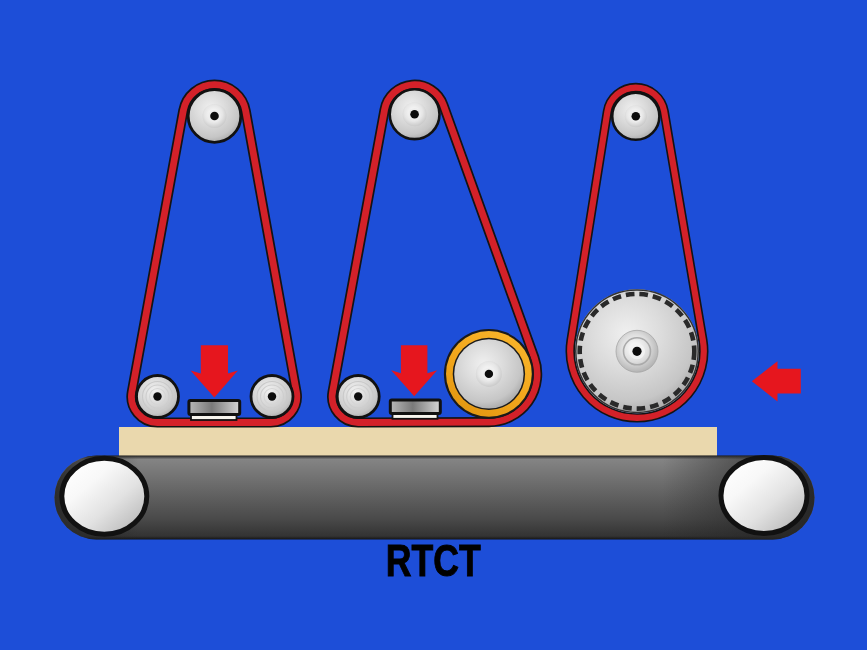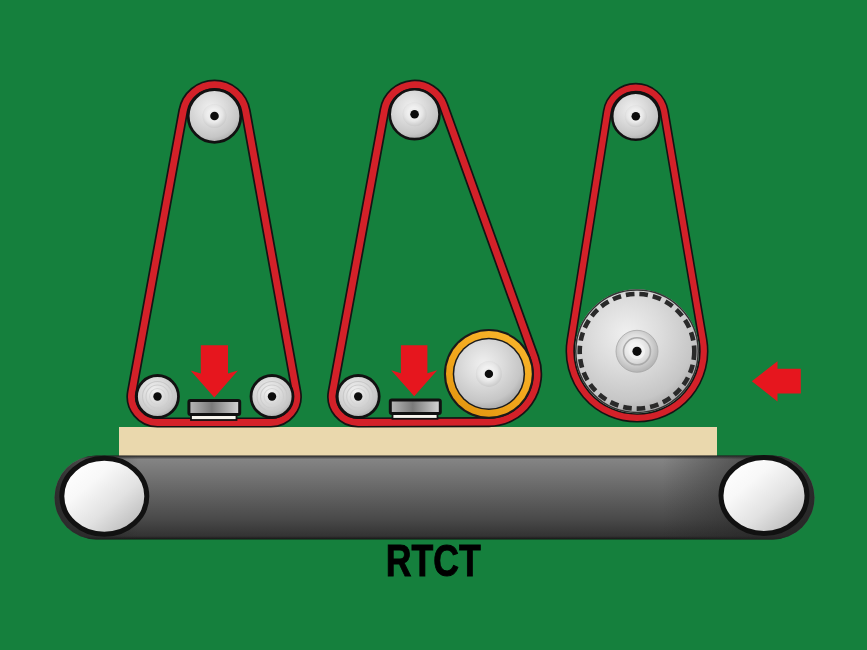--- a/index.html
+++ b/index.html
@@ -1,16 +1,16 @@
 <!DOCTYPE html>
 <html><head>
 <meta charset="utf-8">
 <style>
   html,body{margin:0;padding:0;background:#ffffff;}
-  #stage{position:relative;width:867px;height:650px;background:#15803d;overflow:hidden;
+  #stage{position:relative;width:867px;height:650px;background:#1d4ed8;overflow:hidden;
          font-family:"Liberation Sans",sans-serif;}
   svg{display:block;}
 </style>
 </head>
 <body>
 <div id="stage">
 <svg width="867" height="650" viewBox="0 0 867 650" xmlns="http://www.w3.org/2000/svg">
 <defs>
   <radialGradient id="pg" cx="0.42" cy="0.36" r="0.8">
     <stop offset="0" stop-color="#f0f0f0"></stop>

